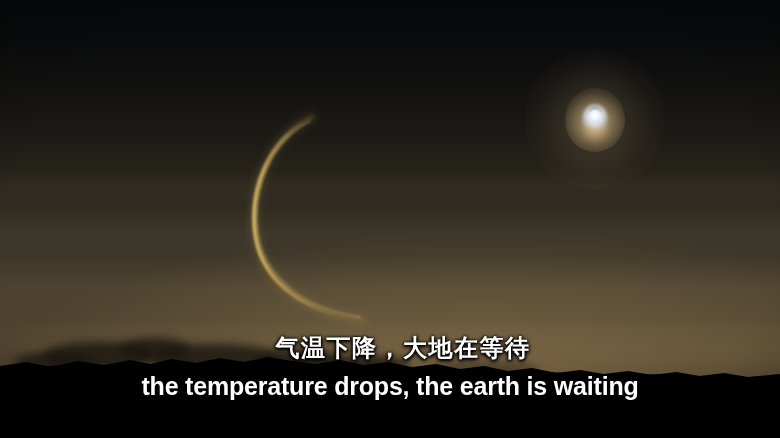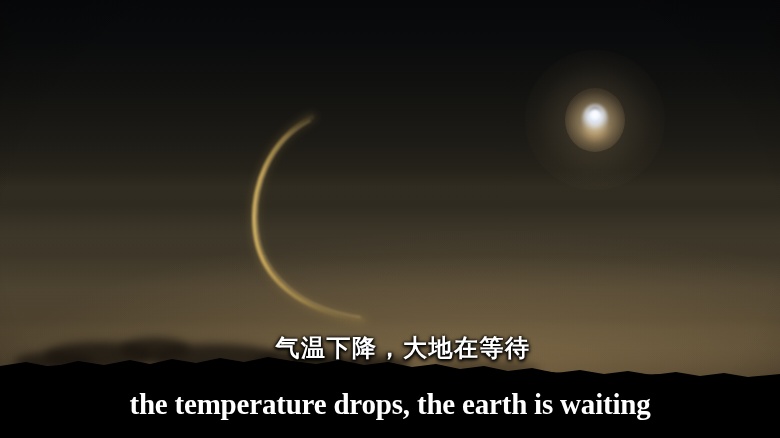--- a/index.html
+++ b/index.html
@@ -202,27 +202,27 @@
     font-family: Liberation Sans, sans-serif;
     font-size: 24px;
     font-weight: 700;
     letter-spacing: 1.5px;
     color: #ffffff;
     text-shadow:
       0 0 3px rgba(0,0,0,0.95),
       1px 1px 3px rgba(0,0,0,0.95),
       -1px 1px 3px rgba(0,0,0,0.9),
       0 2px 5px rgba(0,0,0,0.85);
-    margin-bottom: 30px;
+    margin-bottom: 14px;
     white-space: nowrap;
     padding-left: 26px;
   }
   .sub-en {
-    font-family: Liberation Serif, serif;
-    font-size: 29px;
+    font-family: Liberation Sans, sans-serif;
+    font-size: 25px;
     font-weight: 700;
     letter-spacing: -0.2px;
     color: #ffffff;
     text-shadow:
       0 0 3px rgba(0,0,0,0.95),
       1px 1px 3px rgba(0,0,0,0.95),
       -1px 1px 3px rgba(0,0,0,0.9),
       0 2px 5px rgba(0,0,0,0.85);
     white-space: nowrap;
   }

